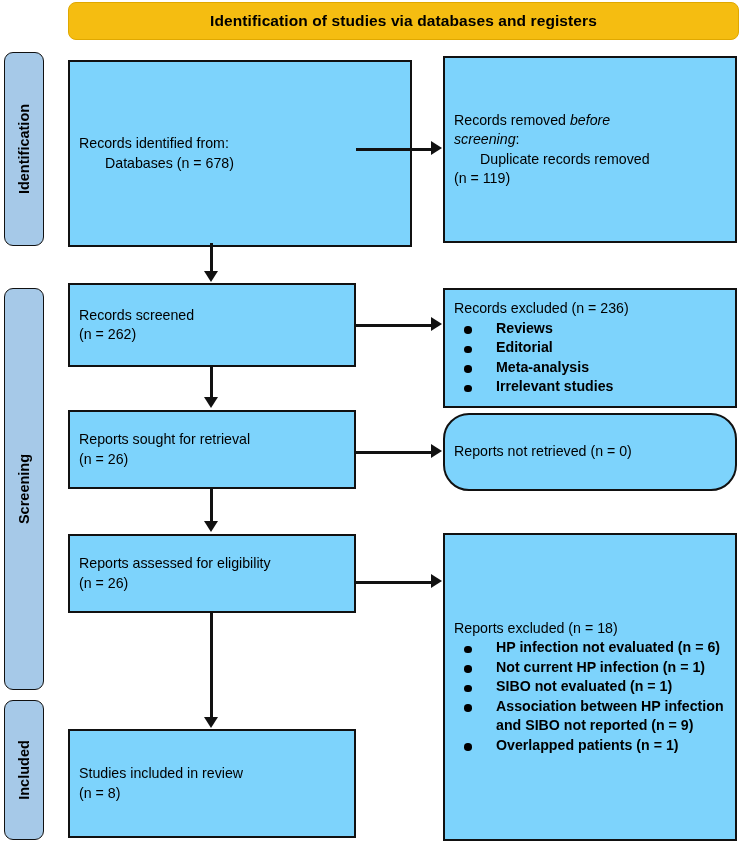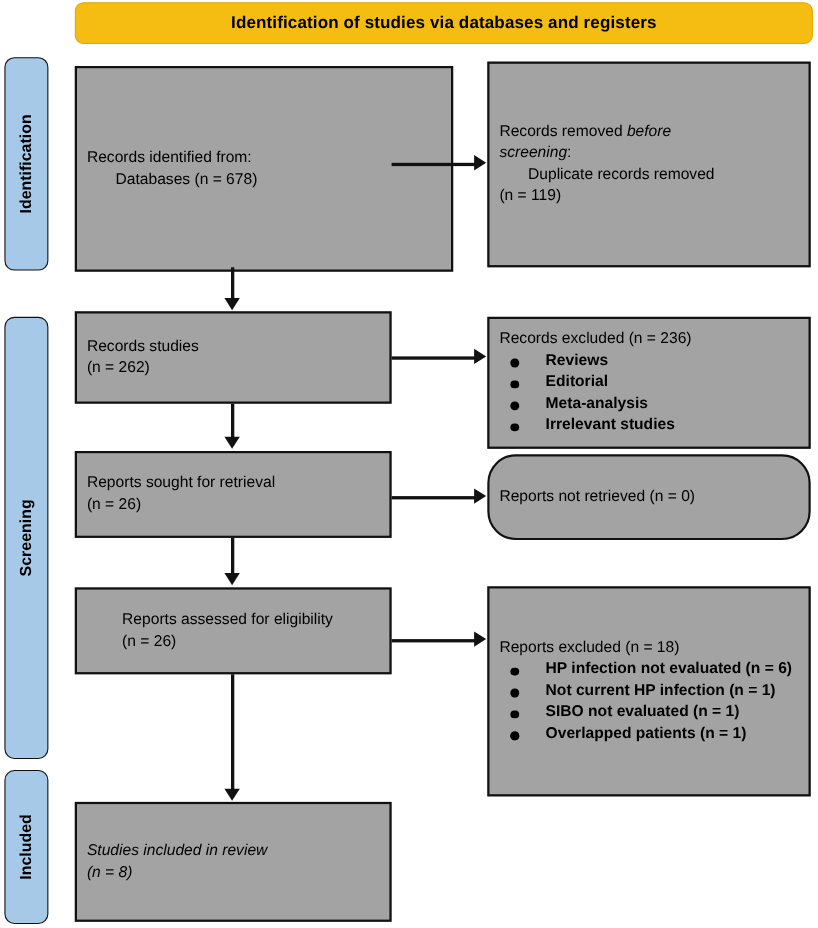--- a/index.html
+++ b/index.html
@@ -15,21 +15,21 @@
   .banner span{font-size:15.5px;font-weight:bold;letter-spacing:0.1px;color:#000;}
 
   
   .stagebar{position:absolute;left:4px;width:38px;background:#A6C9E8;
             border:1.6px solid #111;border-radius:9px;}
   .stagebar .lbl{position:absolute;left:50%;top:50%;
                  transform:translate(-50%,-50%) rotate(-90deg);
                  white-space:nowrap;font-size:14.5px;font-weight:bold;color:#000;}
 
   
-  .box{position:absolute;background:#a3a3a3;border:2px solid #111;
+  .box{position:absolute;background:#7dd3fc;border:2px solid #111;
        box-sizing:border-box;display:flex;align-items:center;justify-content:center;}
   .box .inner{padding:0 9px;width:100%;}
   .box p{margin:0;font-size:14.2px;line-height:19.5px;color:#000;}
   .ind{padding-left:26px;display:block;}
   .ital{font-style:italic;}
 
   ul.blist{margin:0;padding:0;list-style:none;font-weight:bold;}
   ul.blist li{position:relative;padding-left:42px;font-size:14.2px;
               line-height:19.5px;margin:0;}
   ul.blist li .bullet{position:absolute;left:10px;top:7.5px;width:7.5px;height:7.5px;
@@ -67,40 +67,40 @@
 
   <div class="box" style="left:68px;top:60px;width:344px;height:187px;">
     <div class="inner">
       <p><span>Records identified from:</span><br>
          <span class="ind">Databases (n = 678)</span></p>
     </div>
   </div>
 
   <div class="box" style="left:68px;top:283px;width:288px;height:84px;">
     <div class="inner">
-      <p><span>Records studies</span><br>
+      <p><span>Records screened</span><br>
          <span>(n = 262)</span></p>
     </div>
   </div>
 
   <div class="box" style="left:68px;top:410px;width:288px;height:79px;">
     <div class="inner">
       <p><span>Reports sought for retrieval</span><br>
          <span>(n = 26)</span></p>
     </div>
   </div>
 
-  <div class="box" style="left:68px;top:534px;width:288px;height:79px;padding-left:32px;">
+  <div class="box" style="left:68px;top:534px;width:288px;height:79px;">
     <div class="inner">
       <p><span>Reports assessed for eligibility</span><br>
          <span>(n = 26)</span></p>
     </div>
   </div>
 
-  <div class="box" style="left:68px;top:729px;width:288px;height:109px;font-style:italic;">
+  <div class="box" style="left:68px;top:729px;width:288px;height:109px;">
     <div class="inner">
       <p><span>Studies included in review</span><br>
          <span>(n = 8)</span></p>
     </div>
   </div>
 
   <div class="box" style="left:443px;top:56px;width:294px;height:187px;">
     <div class="inner">
       <p><span>Records removed </span><span class="ital">before</span><br>
          <span class="ital">screening</span><span>:</span><br>
@@ -132,38 +132,39 @@
       </ul>
     </div>
   </div>
 
   <div class="box" style="left:443px;top:413px;width:294px;height:78px;border-radius:26px;">
     <div class="inner">
       <p>Reports not retrieved (n = 0)</p>
     </div>
   </div>
 
-  <div class="box" style="left:443px;top:533px;width:294px;height:191px;">
+  <div class="box" style="left:443px;top:533px;width:294px;height:308px;">
     <div class="inner">
       <p>Reports excluded (n = 18)</p>
       <ul class="blist">
         <li>
           <span class="bullet"></span>
           <span>HP infection not evaluated (n = 6)</span>
         </li>
         <li>
           <span class="bullet"></span>
           <span>Not current HP infection (n = 1)</span>
         </li>
         <li>
           <span class="bullet"></span>
           <span>SIBO not evaluated (n = 1)</span>
         </li>
         <li>
           <span class="bullet"></span>
+          <span>Association between HP infection and SIBO not reported (n = 9)</span>
         </li>
         <li>
           <span class="bullet"></span>
           <span>Overlapped patients (n = 1)</span>
         </li>
       </ul>
     </div>
   </div>
 
   <div class="ln hline" style="left:356px;top:148px;width:76px;"></div>

